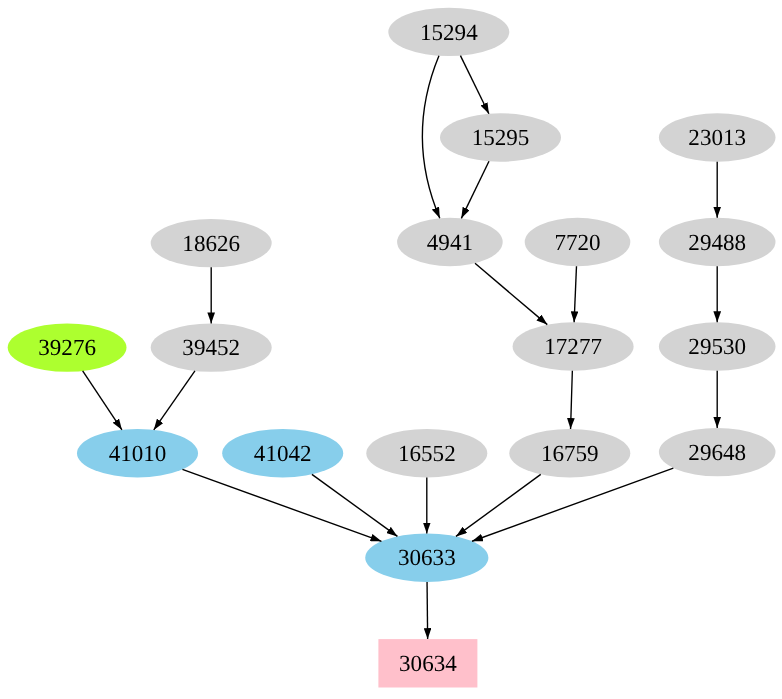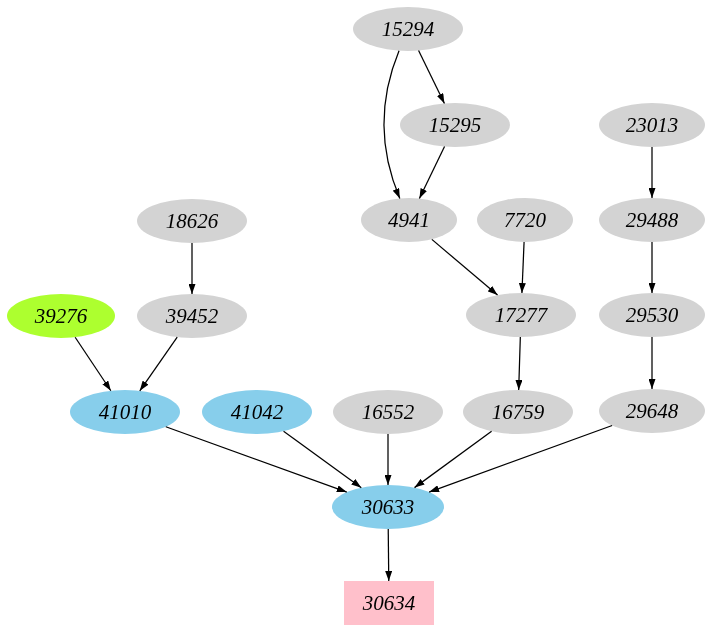--- a/index.html
+++ b/index.html
@@ -8,21 +8,20 @@
     background: #ffffff;
     width: 711px;
     height: 635px;
     overflow: hidden;
     font-family: "Liberation Serif", "DejaVu Serif", serif;
   }
   #canvas {
     position: relative;
     width: 711px;
     height: 635px;
-    font-style: italic;
   }
   svg text {
     font-family: "Liberation Serif", "DejaVu Serif", serif;
     font-size: 21px;
     fill: #000000;
     text-anchor: middle;
   }
   svg .edge-path {
     fill: none;
     stroke: #000000;

